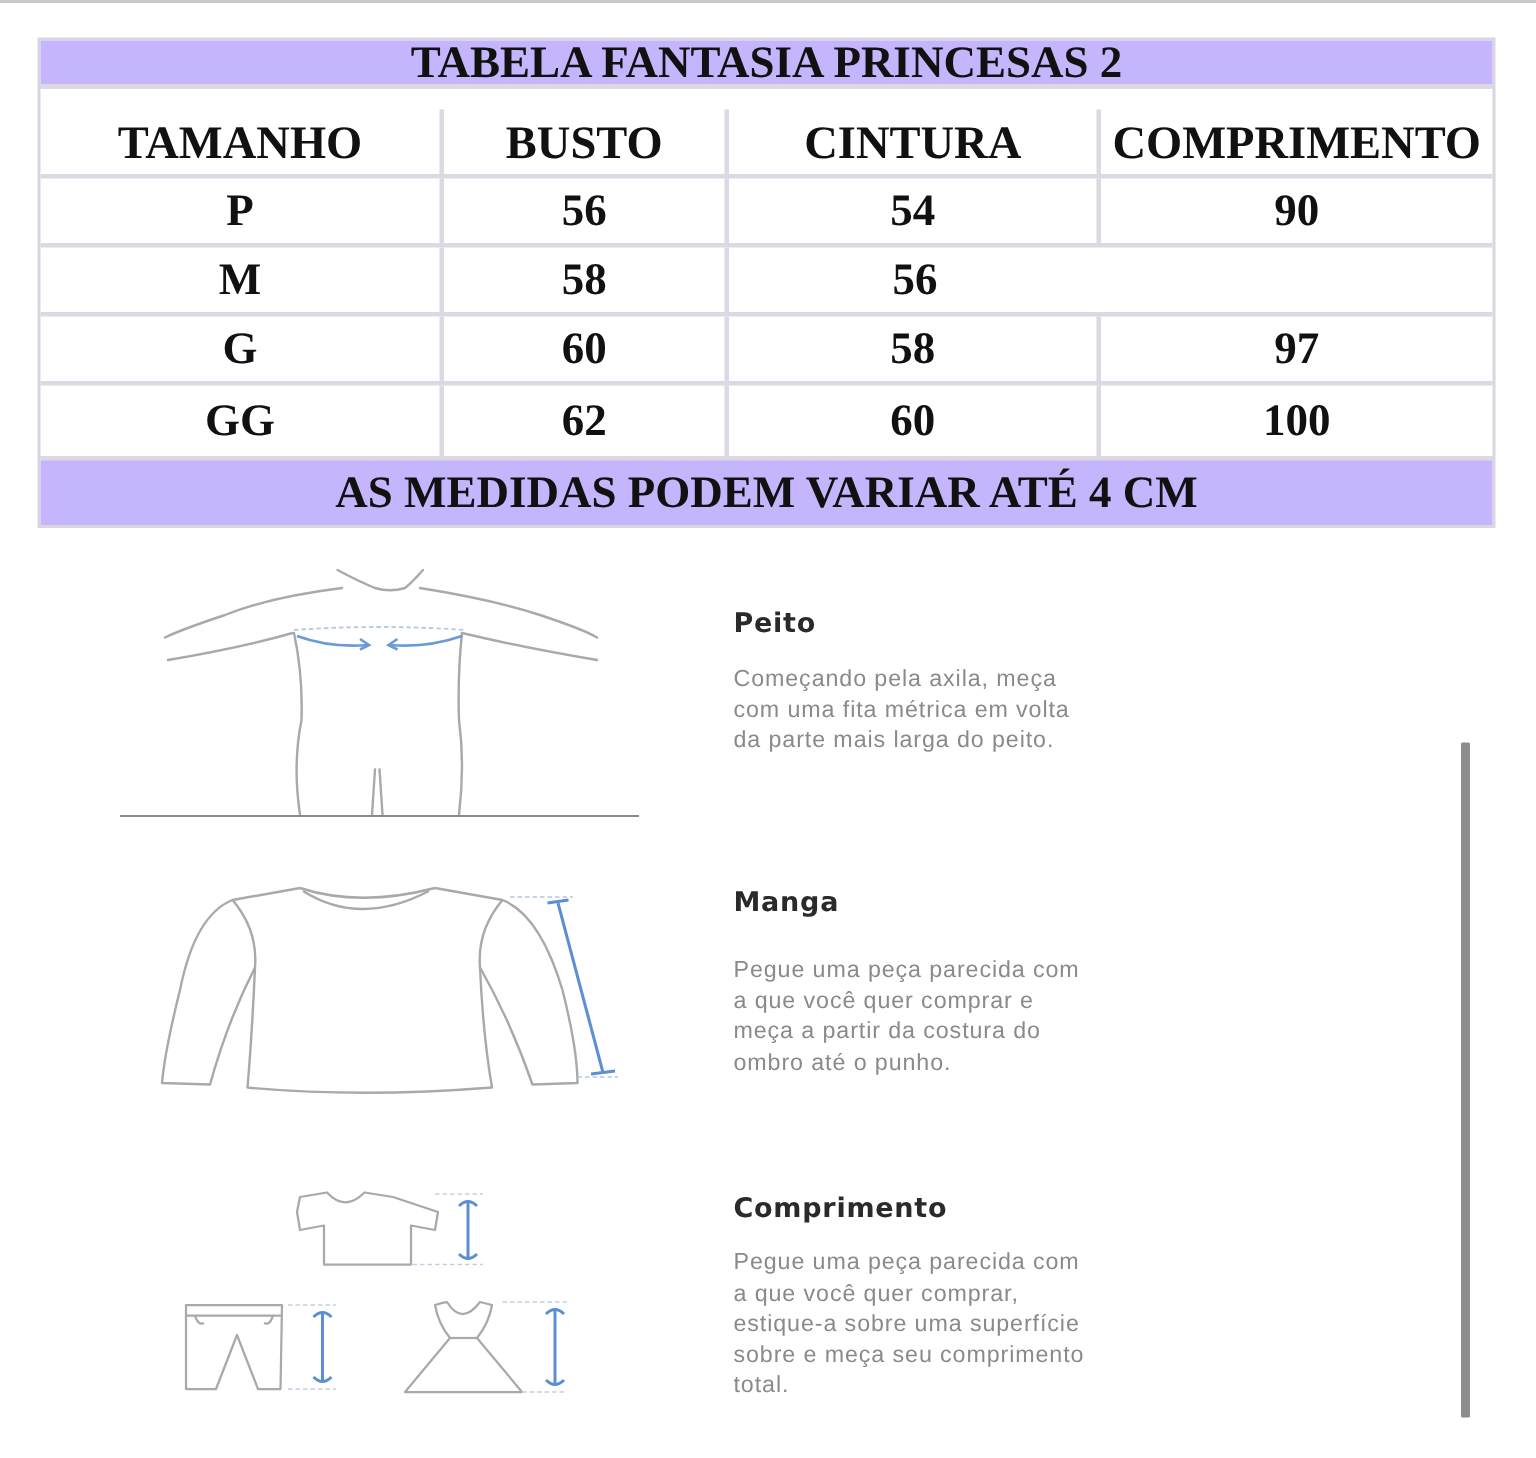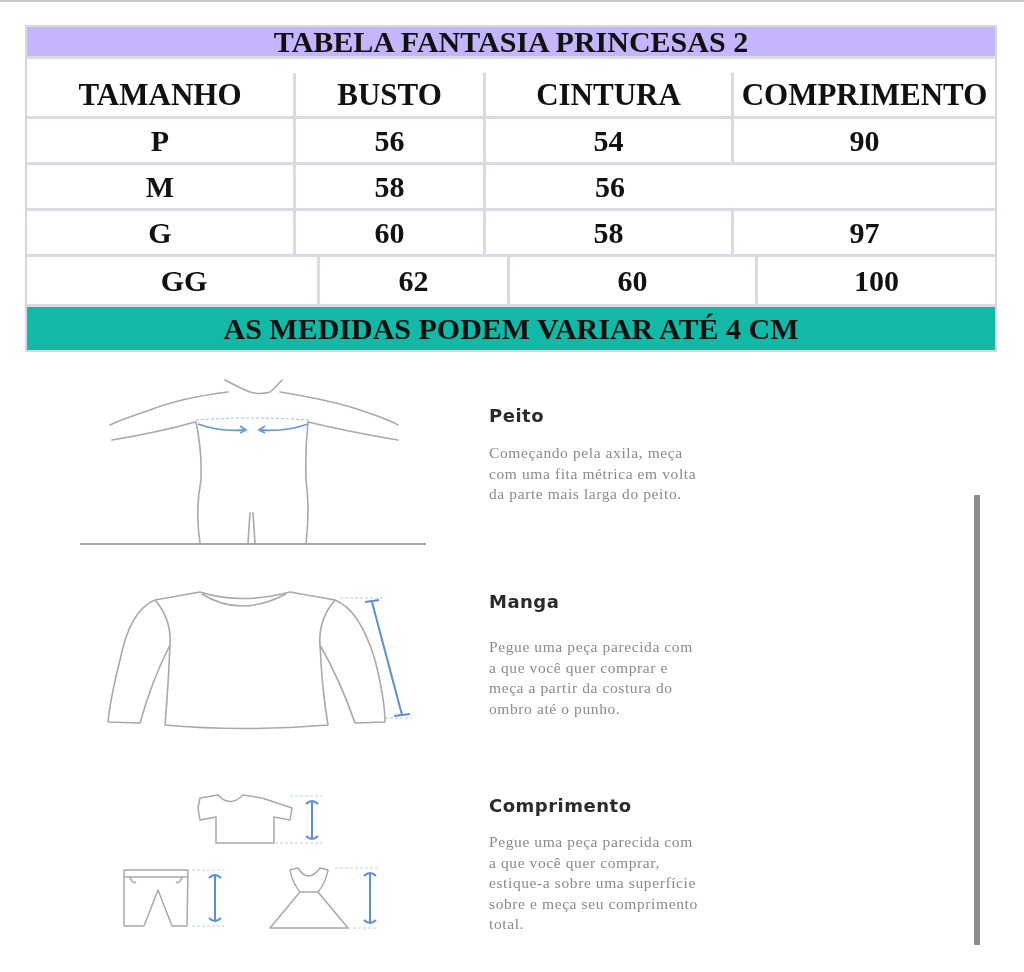--- a/index.html
+++ b/index.html
@@ -11,48 +11,48 @@
     .top-rule { position: absolute; left: 0; top: 0; width: 1024px; height: 2px; background: #c9c9c9; }
 
     
     .size-table {
       position: absolute; left: 25px; top: 25px; width: 972px; height: 327px;
       border: 2px solid #d9d6e2; box-sizing: border-box;
       background: #ffffff;
     }
     .row { position: absolute; left: 0; width: 100%; display: flex; box-sizing: border-box; }
     .row.title { top: 0; height: 32px; background: #c4b5fd; border-bottom: 3px solid #dcd8e4; }
-    .row.footer { top: 277px; height: 46px; background: #14b8a6; border-top: 3px solid #dcd8e4; justify-content: center; }
+    .row.footer { top: 277px; height: 46px; background: #c4b5fd; border-top: 3px solid #dcd8e4; justify-content: center; }
     .row.header { top: 46px; height: 46px; border-bottom: 3px solid #dcd8e4; }
     .row.data { height: 46px; border-bottom: 3px solid #dcd8e4; }
     .row.data.r0 { top: 92px; }
     .row.data.r1 { top: 138px; }
     .row.data.r2 { top: 184px; }
-    .row.data.r3 { top: 230px; border-bottom: none; height: 47px; padding-left: 24px; }
+    .row.data.r3 { top: 230px; border-bottom: none; height: 47px; }
     .cell {
       display: flex; align-items: center; justify-content: center;
       font-weight: bold; color: #111111; font-size: 30px; box-sizing: border-box;
       border-right: 3px solid #dcd8e4; height: 100%;
     }
     .cell:last-child { border-right: none; }
     .c0 { width: 269px; }
     .c1 { width: 190px; }
     .c2 { width: 248px; }
     .c3 { flex: 1; }
     .full { width: 100%; font-weight: bold; font-size: 30px; color: #111; display: flex; align-items: center; justify-content: center; }
     .header .cell { font-size: 31px; }
 
     
     .guide-title {
       position: absolute; left: 489px; font-family: "DejaVu Sans", sans-serif;
       font-weight: bold; font-size: 18px; color: #2a2a2a; letter-spacing: 0.5px;
     }
     .guide-text {
       position: absolute; left: 489px; width: 440px;
-      font-family: Liberation Serif, serif; font-size: 15.5px; line-height: 20.5px;
+      font-family: Liberation Sans, sans-serif; font-size: 15.5px; line-height: 20.5px;
       color: #8a8a8a; letter-spacing: 0.6px;
     }
     .illus { position: absolute; }
     .scrollbar {
       position: absolute; left: 974px; top: 495px; width: 6px; height: 450px;
       background: #8c8c8c; border-radius: 1px;
     }
   </style>
 </head>
 <body>

